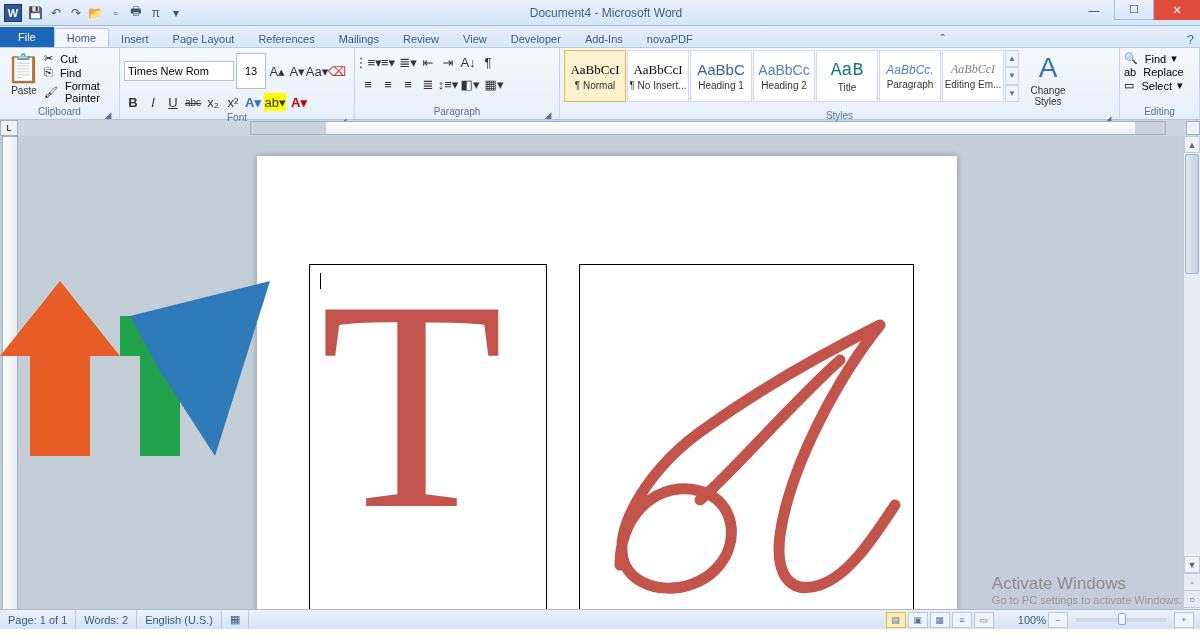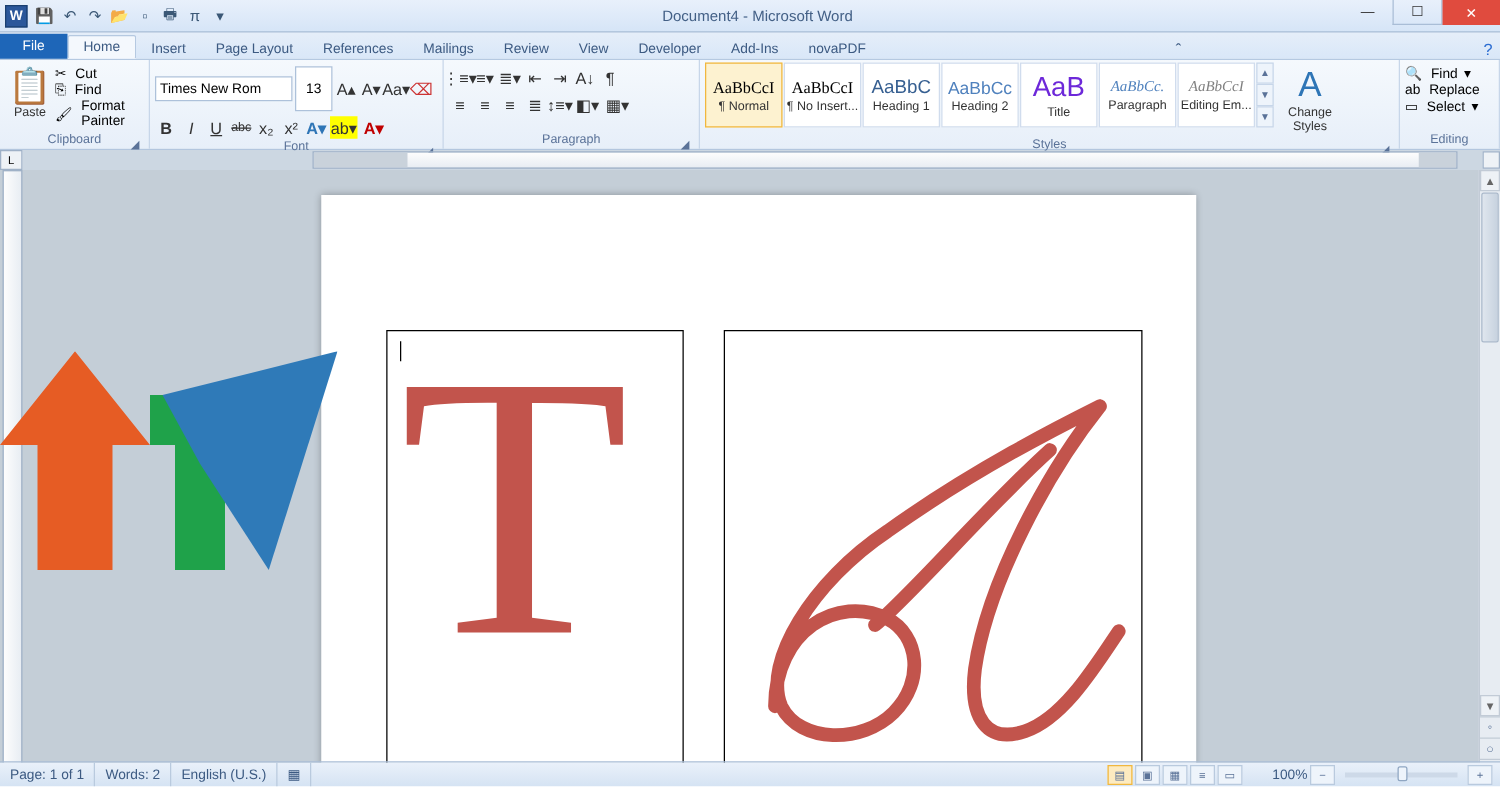--- a/index.html
+++ b/index.html
@@ -203,25 +203,25 @@
           </div>
           <div class="style-item">
             <div class="prev" style="font-family:sans-serif;color:#365f91;font-size:15px">AaBbC</div>
             <div class="nm">Heading 1</div>
           </div>
           <div class="style-item">
             <div class="prev" style="font-family:Liberation Sans, sans-serif;color:#4f81bd;font-size:14px">AaBbCc</div>
             <div class="nm">Heading 2</div>
           </div>
           <div class="style-item">
-            <div class="prev" style="font-family:Liberation Sans, sans-serif;color:#6d28d9;font-size:22px">AaB</div>
+            <div class="prev" style="font-family:Liberation Mono, monospace;color:#0f766e;font-size:18px">AaB</div>
             <div class="nm">Title</div>
           </div>
           <div class="style-item">
-            <div class="prev" style="font-family:Liberation Serif, serif;color:#4f81bd;font-size:12px;font-style:italic">AaBbCc.</div>
+            <div class="prev" style="font-family:Liberation Sans, sans-serif;color:#4f81bd;font-size:12px;font-style:italic">AaBbCc.</div>
             <div class="nm">Paragraph</div>
           </div>
           <div class="style-item">
             <div class="prev" style="font-family:serif;color:#808080;font-size:12px;font-style:italic">AaBbCcI</div>
             <div class="nm">Editing Em...</div>
           </div>
         </div>
       <div class="style-scroll" style="height:52px">
           <div>▲</div>
           <div>▼</div>
@@ -268,20 +268,24 @@
       </svg>
     </div>
   </div>
 
   <svg class="logo" viewBox="0 0 270 200">
     <path d="M 0 75 L 60 0 L 120 75 L 90 75 L 90 175 L 30 175 L 30 75 Z" fill="#e65c24"></path>
     <path d="M 120 35 L 200 35 L 200 75 L 180 75 L 180 175 L 140 175 L 140 75 L 120 75 Z" fill="#1fa24a"></path>
     <path d="M 130 35 L 270 0 L 215 175 L 160 90 Z" fill="#2f7ab8"></path>
   </svg>
 
+  <div class="watermark">
+    <div class="l1">Activate Windows</div>
+    <div class="l2">Go to PC settings to activate Windows.</div>
+  </div>
 
   <div class="scroll-v">
     <div class="arr">▲</div>
     <div class="thumb"></div>
     <div class="track"></div>
     <div class="arr">▼</div>
     <div class="extra">◦</div>
     <div class="extra">○</div>
     <div class="extra">◦</div>
   </div>

